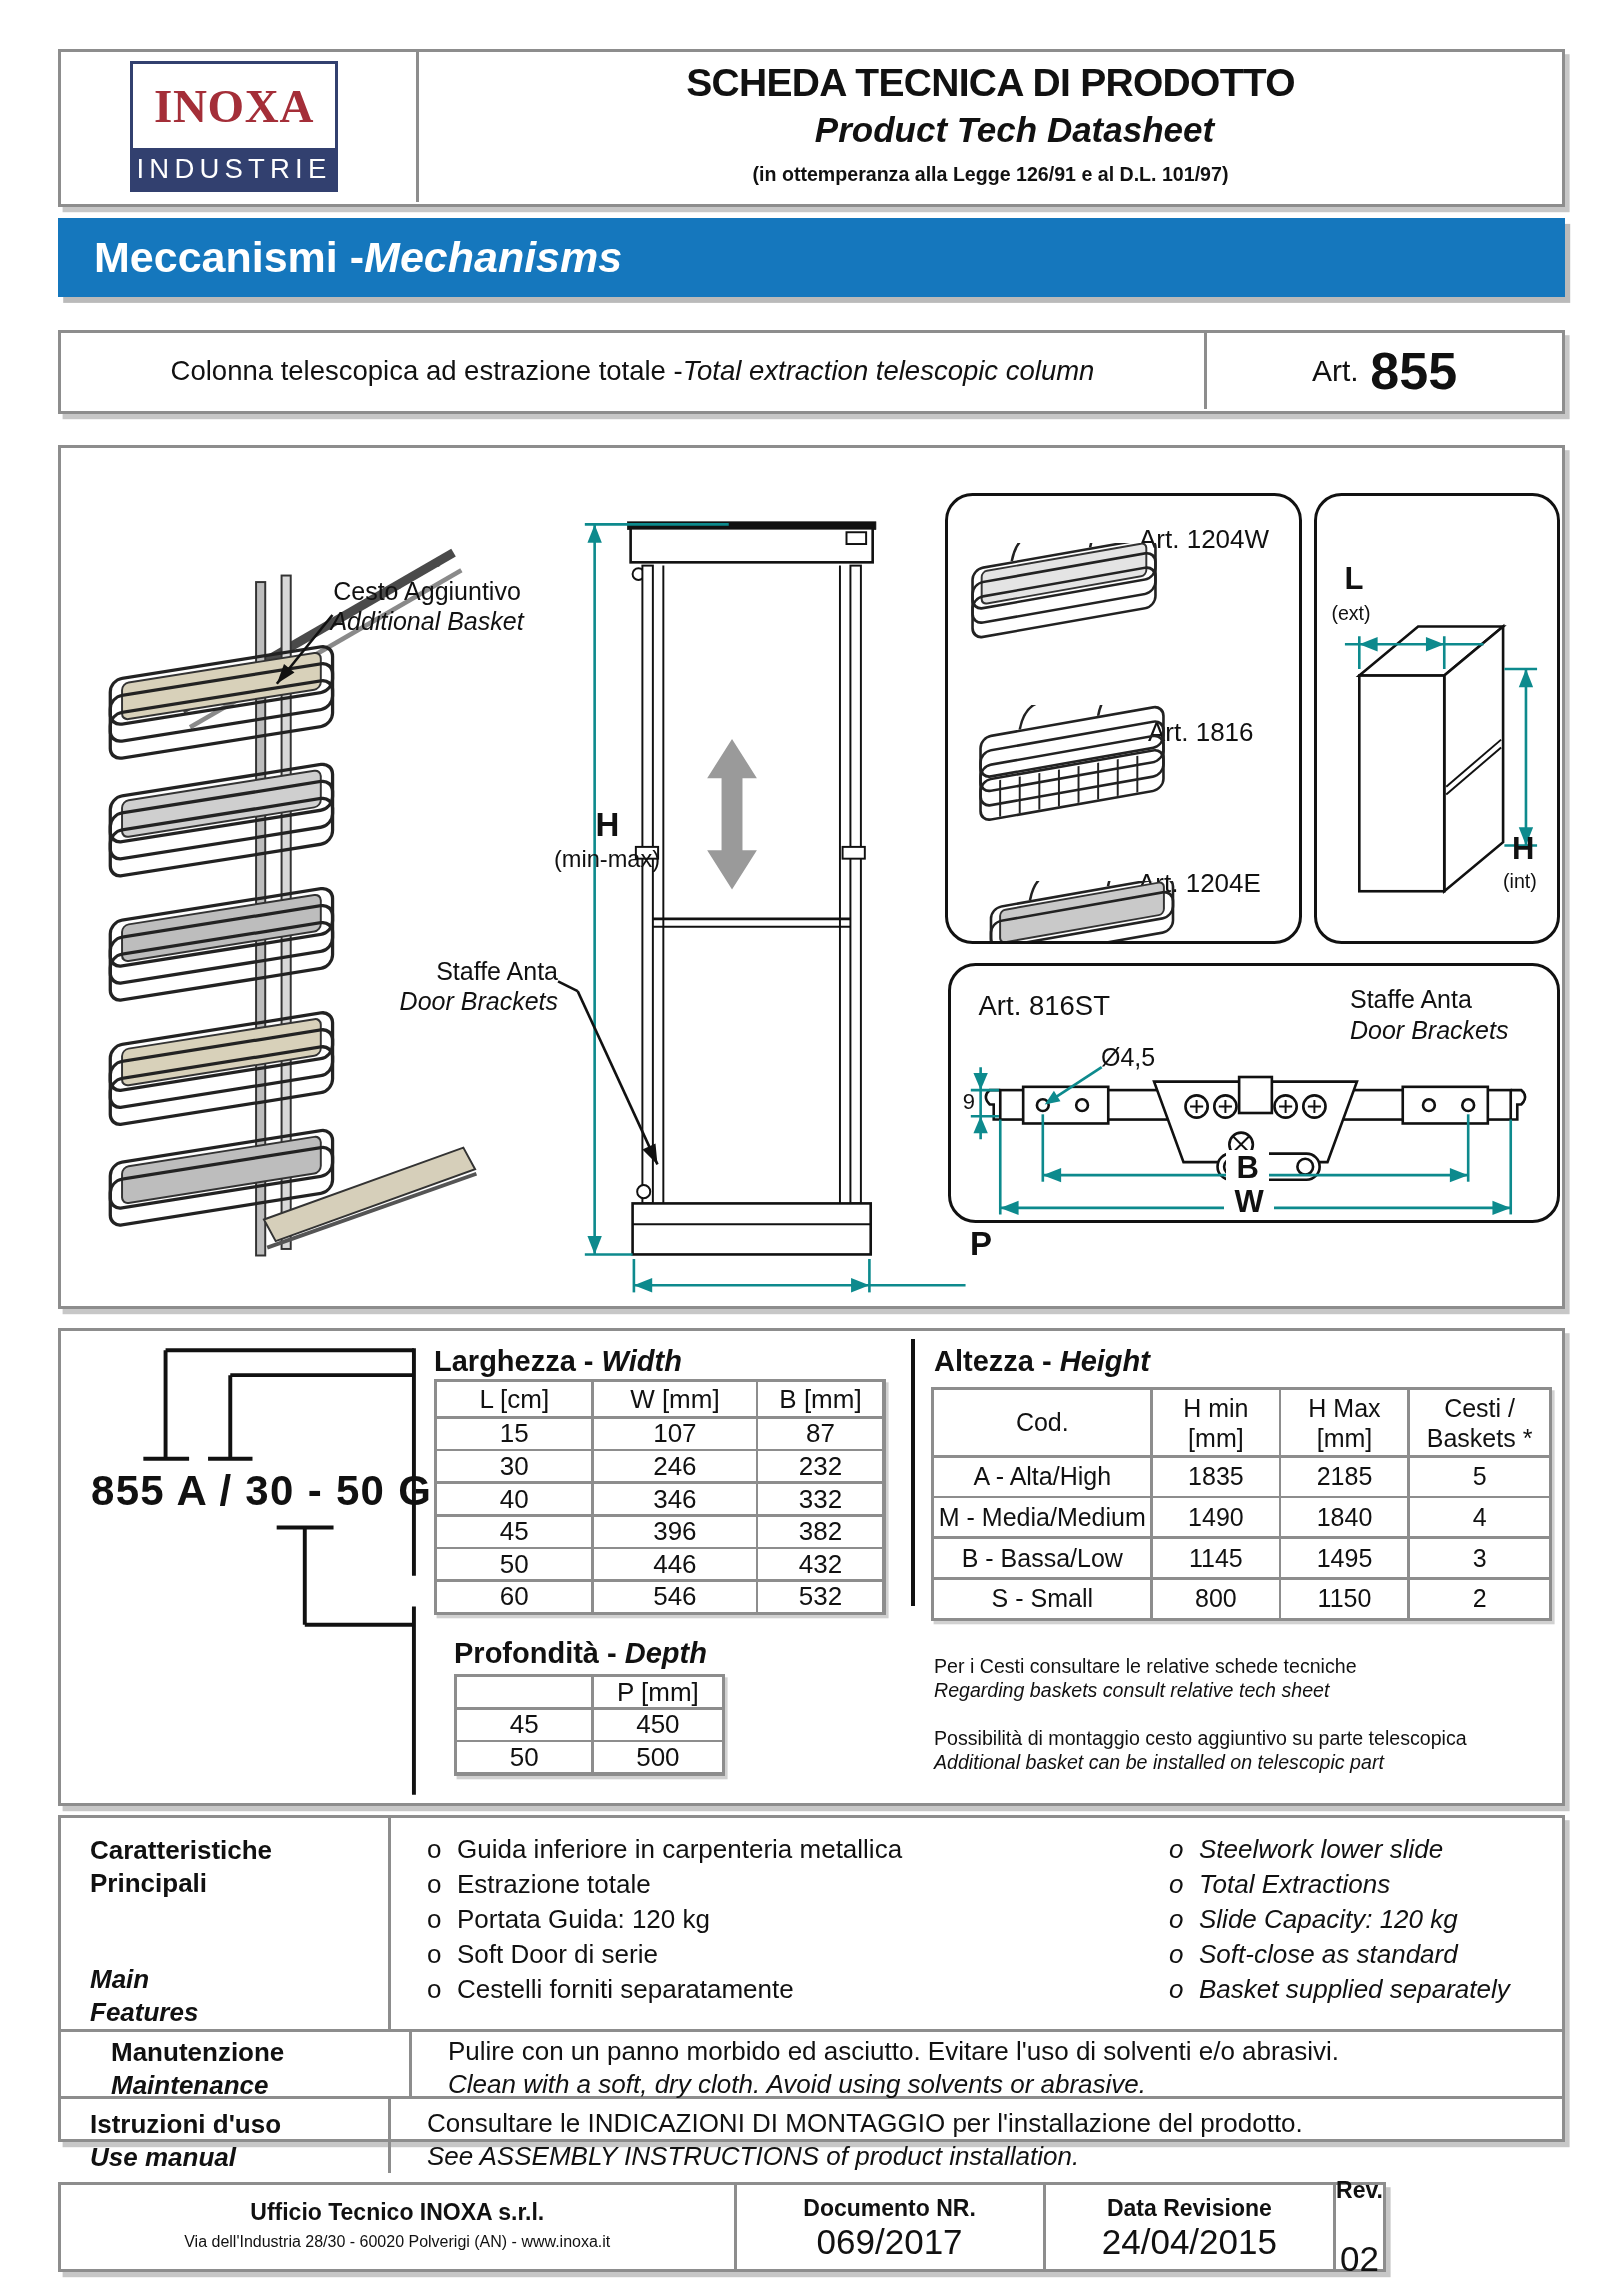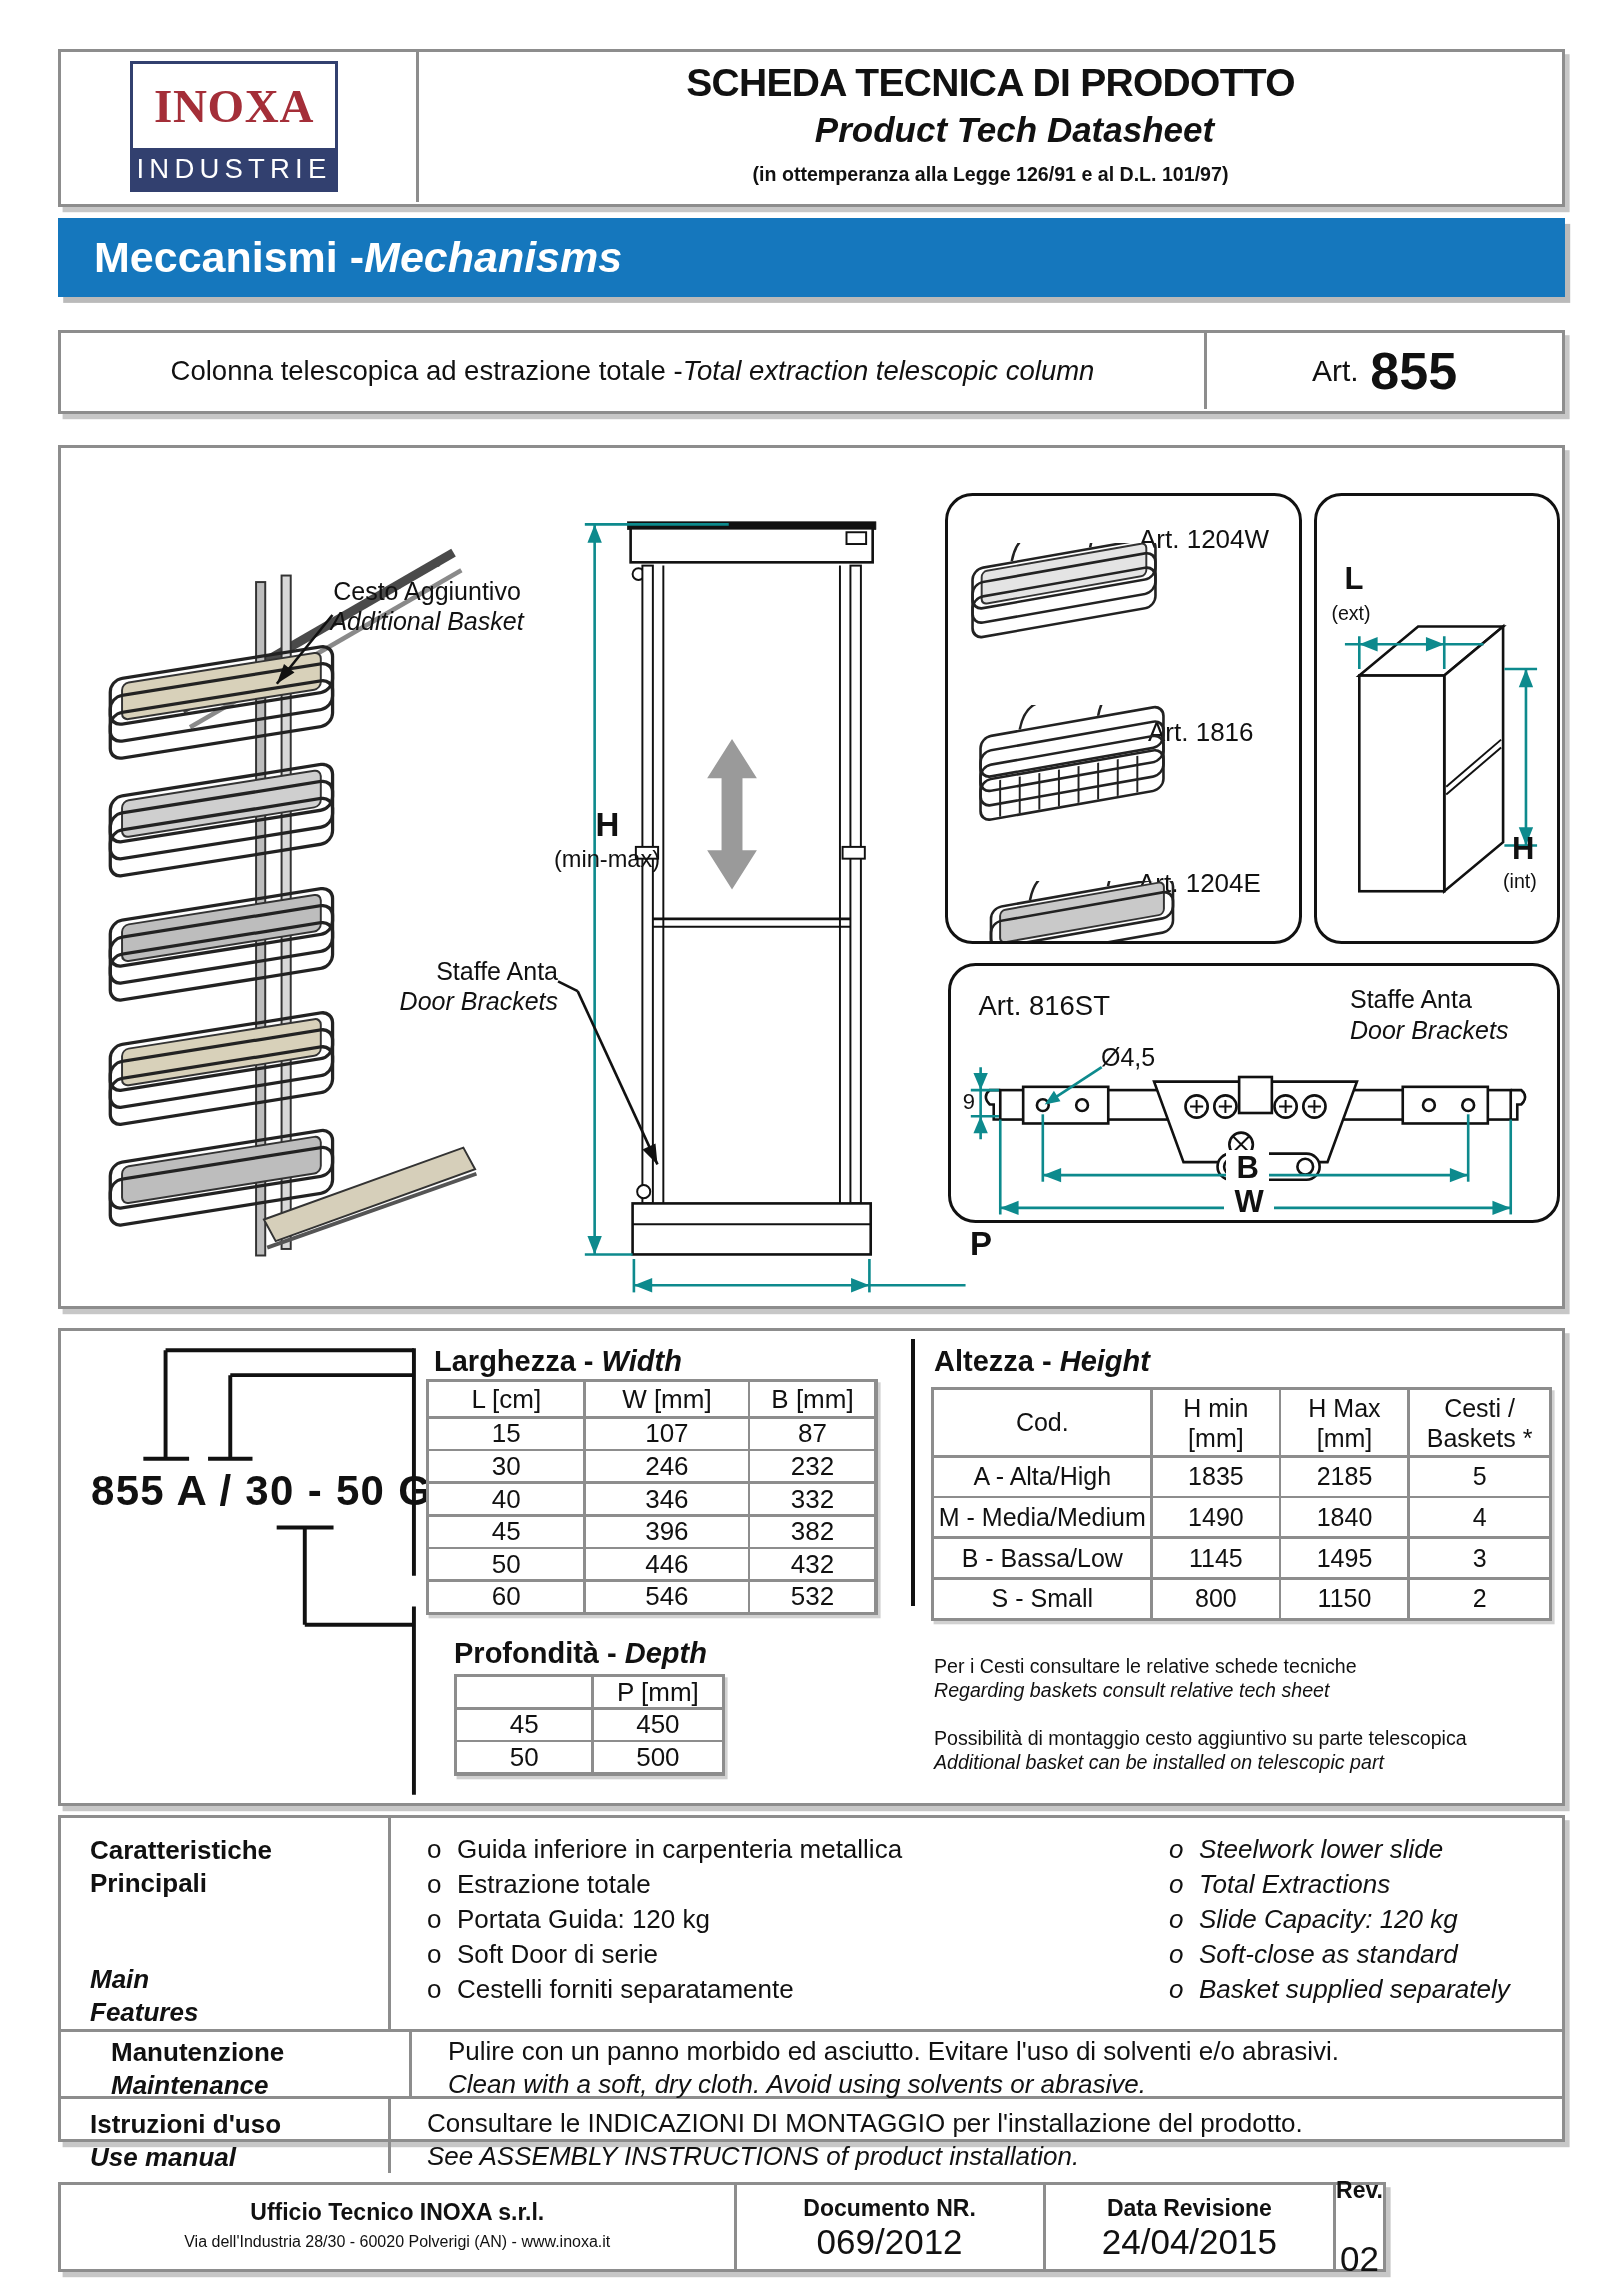--- a/index.html
+++ b/index.html
@@ -344,21 +344,21 @@
         <path d="M330,300 H417 M373,300 V449 M373,449 H540"></path>
         <path d="M540,26 V374"></path>
         <path d="M540,421 V709"></path>
       </g>
     </svg>
     <div class="a b" style="left:30px;top:136px;font-size:42px;letter-spacing:1.3px;">855 A / 30 - 50 G</div>
 
     <div class="a ttl" style="left:373px;top:14.4px;">
       <span class="it">Larghezza - </span><span class="en">Width</span>
     </div>
-    <div class="grid" style="left:365px;top:48px;grid-template-columns:154px 162px 124px;">
+    <div class="grid" style="left:373px;top:48px;grid-template-columns:154px 162px 124px;">
       <div class="c" style="height:34px;">L [cm]</div>
       <div class="c" style="height:34px;">W [mm]</div>
       <div class="c" style="height:34px;">B [mm]</div>
       <div class="c" style="height:30px;">15</div>
       <div class="c" style="height:30px;">107</div>
       <div class="c" style="height:30px;">87</div>
       <div class="c" style="height:30px;">30</div>
       <div class="c" style="height:30px;">246</div>
       <div class="c" style="height:30px;">232</div>
       <div class="c" style="height:30px;">40</div>
@@ -477,21 +477,21 @@
     </div>
   </div>
 
   <div class="gbox foot" style="left:58px;top:2182px;width:1328px;height:90px;">
     <div class="fcell" style="width:758px;">
       <div class="fsmall">Ufficio Tecnico INOXA s.r.l.</div>
       <div style="font-size:16px;line-height:29px;">Via dell'Industria 28/30 - 60020 Polverigi (AN) - www.inoxa.it</div>
     </div>
     <div class="fcell" style="width:348px;">
       <div class="fsmall">Documento NR.</div>
-      <div class="fbig">069/2012</div>
+      <div class="fbig">069/2017</div>
     </div>
     <div class="fcell" style="width:327px;">
       <div class="fsmall">Data Revisione</div>
       <div class="fbig">24/04/2015</div>
     </div>
     <div class="fcell" style="flex:1;gap:35px;">
       <div class="fsmall">Rev.</div>
       <div class="fbig">02</div>
     </div>
   </div>

